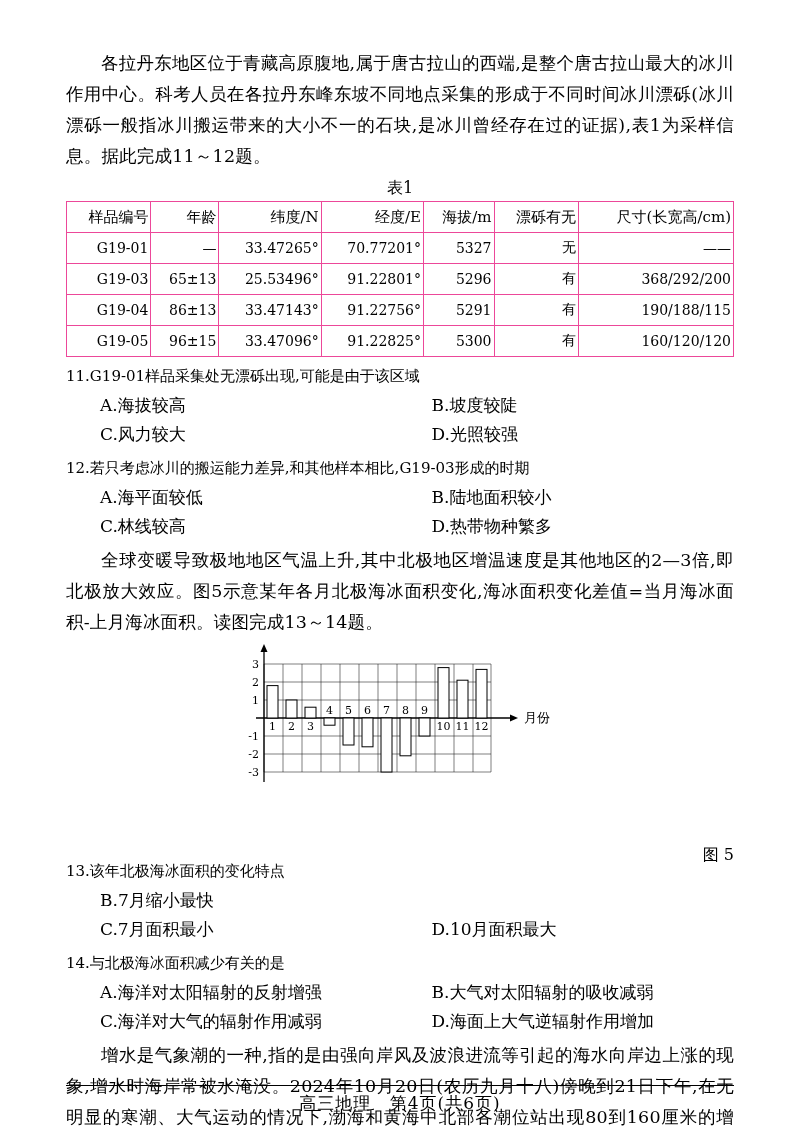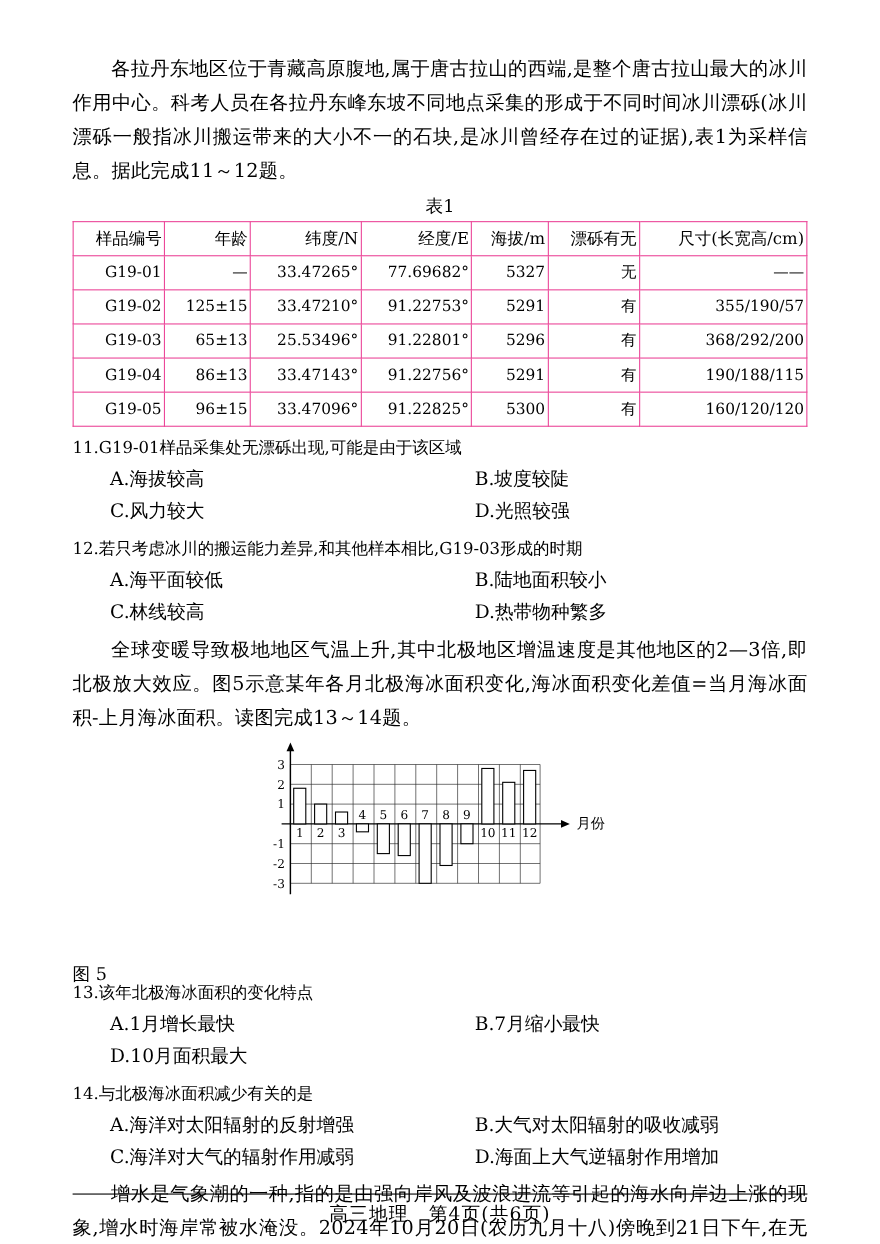--- a/index.html
+++ b/index.html
@@ -58,21 +58,21 @@
     padding-left:34px;
     gap:29px;
   }
   .opts .o { width:50%; }
   .chart-wrap {
     position:relative;
     height:210px;
     margin-top:4px;
   }
   .chart-caption {
-    text-align:left;
+    text-align:right;
     font-size:16px;
     margin-top:-6px;
   }
   .footer {
     position:absolute;
     left:0; bottom:16px;
     width:800px;
     text-align:center;
     font-size:17px;
     letter-spacing:1px;
@@ -104,33 +104,24 @@
         <th>海拔/m</th>
         <th>漂砾有无</th>
         <th>尺寸(长宽高/cm)</th>
       </tr>
     </thead>
     <tbody>
       <tr>
         <td>G19-01</td>
         <td>—</td>
         <td>33.47265°</td>
-        <td>77.69682°</td>
+        <td>70.77201°</td>
         <td>5327</td>
         <td>无</td>
         <td>——</td>
-      </tr>
-      <tr>
-        <td>G19-02</td>
-        <td>125±15</td>
-        <td>33.47210°</td>
-        <td>91.22753°</td>
-        <td>5291</td>
-        <td>有</td>
-        <td>355/190/57</td>
       </tr>
       <tr>
         <td>G19-03</td>
         <td>65±13</td>
         <td>25.53496°</td>
         <td>91.22801°</td>
         <td>5296</td>
         <td>有</td>
         <td>368/292/200</td>
       </tr>
@@ -248,24 +239,24 @@
         <text x="415.5" y="88">12</text>
       </g>
 
       <text x="458" y="80" font-size="13">月份</text>
     </svg>
     <div class="chart-caption">图 5</div>
   </div>
 
   <div class="q">13.该年北极海冰面积的变化特点</div>
   <div class="opts">
-    <div class="o">A.1月增长最快</div>
     <div class="o">B.7月缩小最快</div>
   </div>
   <div class="opts">
+    <div class="o">C.7月面积最小</div>
     <div class="o">D.10月面积最大</div>
   </div>
 
   <div class="q">14.与北极海冰面积减少有关的是</div>
   <div class="opts">
     <div class="o">A.海洋对太阳辐射的反射增强</div>
     <div class="o">B.大气对太阳辐射的吸收减弱</div>
   </div>
   <div class="opts">
     <div class="o">C.海洋对大气的辐射作用减弱</div>

